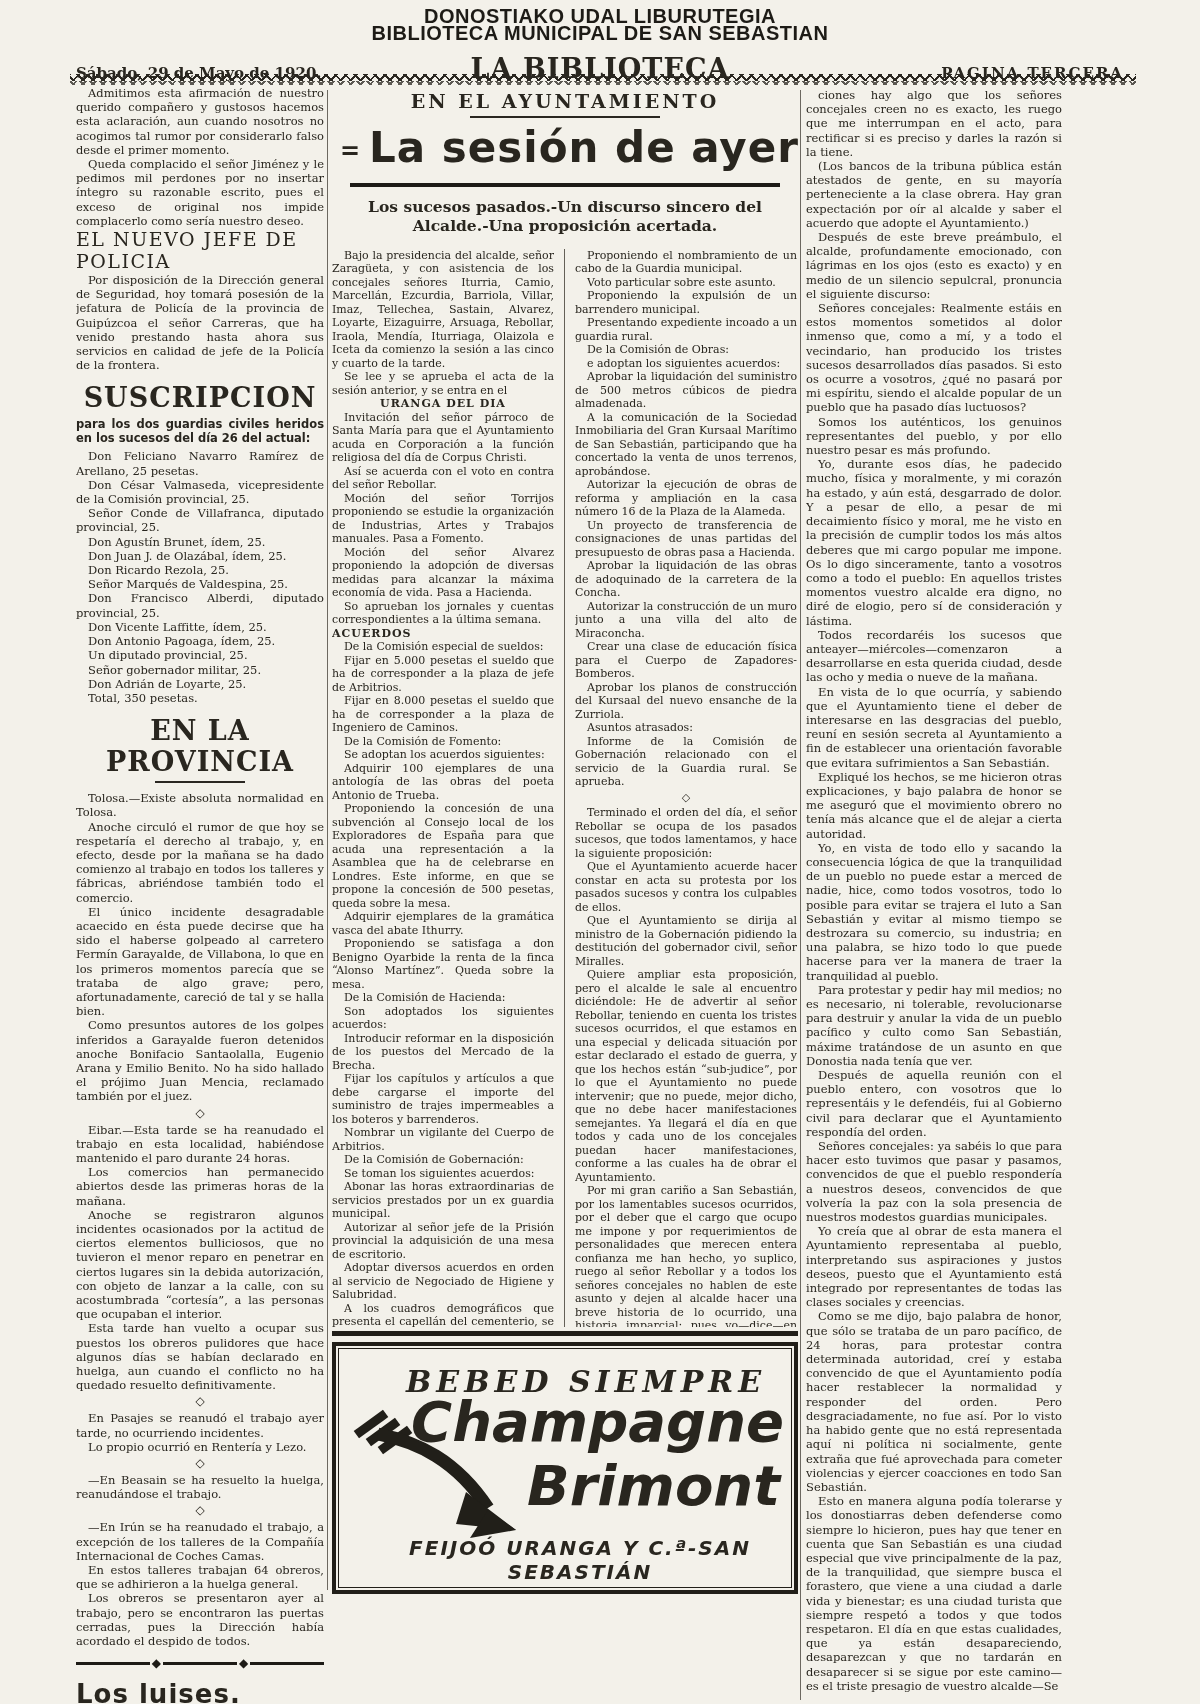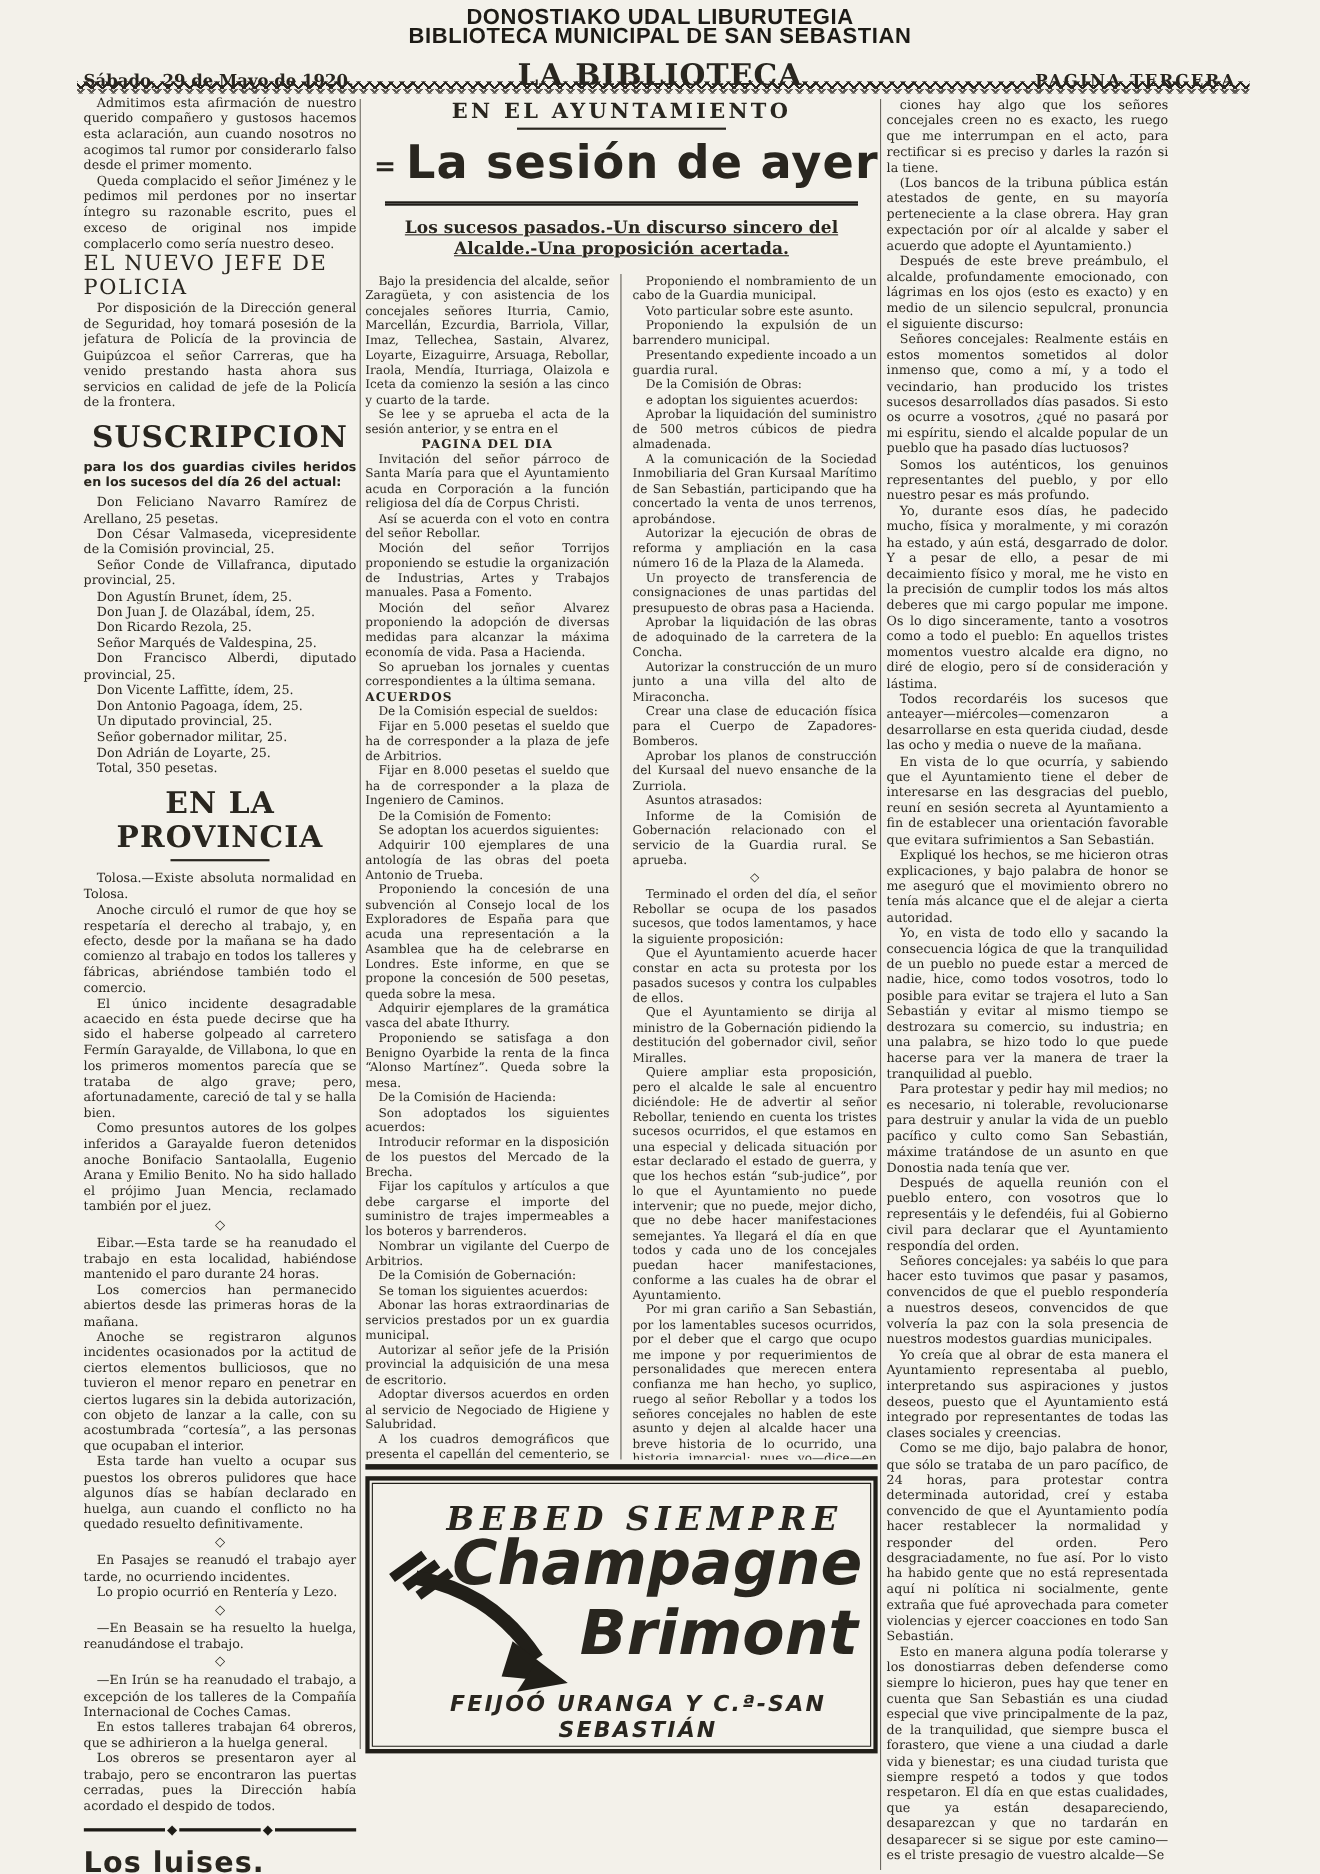--- a/index.html
+++ b/index.html
@@ -50,21 +50,21 @@
   
   .col-middle{position:absolute;left:332px;top:90px;width:466px;bottom:0;overflow:hidden;}
   .kicker{text-align:center;font-weight:bold;font-size:19px;letter-spacing:3px;}
   .kicker-bar{width:190px;height:2px;background:#2a2721;margin:4px auto 6px;}
   .main-title{text-align:center;font-family:"DejaVu Sans",sans-serif;font-weight:bold;
               font-size:42px;line-height:48px;letter-spacing:1px;white-space:nowrap;}
   .main-title .eq{font-size:24px;vertical-align:middle;padding:0 8px;}
   .double-rule{width:430px;margin:8px auto 10px;height:4px;
                border-top:2px solid #1d1b16;border-bottom:2px solid #1d1b16;}
   .deck{margin:0 6px 14px;text-align:center;font-weight:bold;font-size:15.5px;line-height:19px;
-        font-family:"DejaVu Serif",serif;text-decoration:underline;}
+        font-family:"DejaVu Serif",serif;}
   .mid-cols{display:flex;height:1078px;overflow:hidden;}
   .mcol{width:222px;overflow:hidden;}
   .mcol .para{font-size:11px;line-height:13.5px;}
   .mcol-divider{width:1px;background:#4a463d;margin:0 10px;opacity:.85;}
   .h-center{text-align:center;text-indent:0;font-weight:bold;font-size:13.5px;letter-spacing:1px;}
   .h-left{font-weight:bold;font-size:13.5px;text-indent:0;letter-spacing:1px;}
 
   .thick-rule{height:5px;background:#211f19;margin:4px 0 6px;}
   .ad{position:relative;height:252px;border:4px solid #211f19;box-shadow:inset 0 0 0 2px #f3f1ea,inset 0 0 0 3px #211f19;}
   .ad-tagline{position:absolute;left:70px;top:18px;font-style:italic;font-weight:bold;
@@ -173,21 +173,21 @@
     <div class="main-title" data-name="main-headline">
       <span class="eq" data-name="headline-decoration-left">=</span><span data-name="headline-text">La sesión de ayer</span>
     </div>
     <div class="double-rule" data-name="headline-double-rule"></div>
     <p class="deck" data-name="headline-deck">Los sucesos pasados.-Un discurso sincero del Alcalde.-Una proposición acertada.</p>
 
     <div class="mid-cols" data-name="article-columns">
       <div class="mcol" data-name="article-column-1">
           <p class="para" data-name="paragraph">Bajo la presidencia del alcalde, señor Zaragüeta, y con asistencia de los concejales señores Iturria, Camio, Marcellán, Ezcurdia, Barriola, Villar, Imaz, Tellechea, Sastain, Alvarez, Loyarte, Eizaguirre, Arsuaga, Rebollar, Iraola, Mendía, Iturriaga, Olaizola e Iceta da comienzo la sesión a las cinco y cuarto de la tarde.</p>
           <p class="para" data-name="paragraph">Se lee y se aprueba el acta de la sesión anterior, y se entra en el</p>
-          <p class="para h-center" data-name="paragraph">PAGINA DEL DIA</p>
+          <p class="para h-center" data-name="paragraph">URANGA DEL DIA</p>
           <p class="para" data-name="paragraph">Invitación del señor párroco de Santa María para que el Ayuntamiento acuda en Corporación a la función religiosa del día de Corpus Christi.</p>
           <p class="para" data-name="paragraph">Así se acuerda con el voto en contra del señor Rebollar.</p>
           <p class="para" data-name="paragraph">Moción del señor Torrijos proponiendo se estudie la organización de Industrias, Artes y Trabajos manuales. Pasa a Fomento.</p>
           <p class="para" data-name="paragraph">Moción del señor Alvarez proponiendo la adopción de diversas medidas para alcanzar la máxima economía de vida. Pasa a Hacienda.</p>
           <p class="para" data-name="paragraph">So aprueban los jornales y cuentas correspondientes a la última semana.</p>
           <p class="para h-left" data-name="paragraph">ACUERDOS</p>
           <p class="para" data-name="paragraph">De la Comisión especial de sueldos:</p>
           <p class="para" data-name="paragraph">Fijar en 5.000 pesetas el sueldo que ha de corresponder a la plaza de jefe de Arbitrios.</p>
           <p class="para" data-name="paragraph">Fijar en 8.000 pesetas el sueldo que ha de corresponder a la plaza de Ingeniero de Caminos.</p>
           <p class="para" data-name="paragraph">De la Comisión de Fomento:</p>

